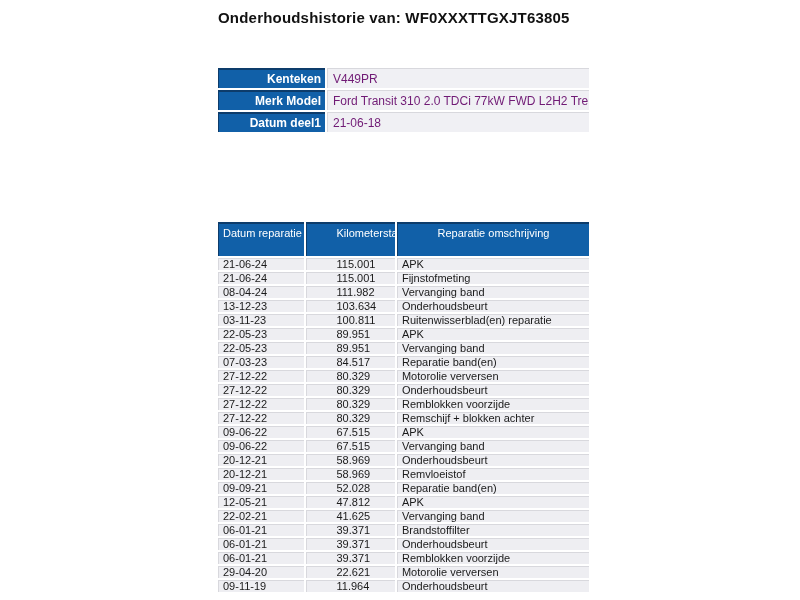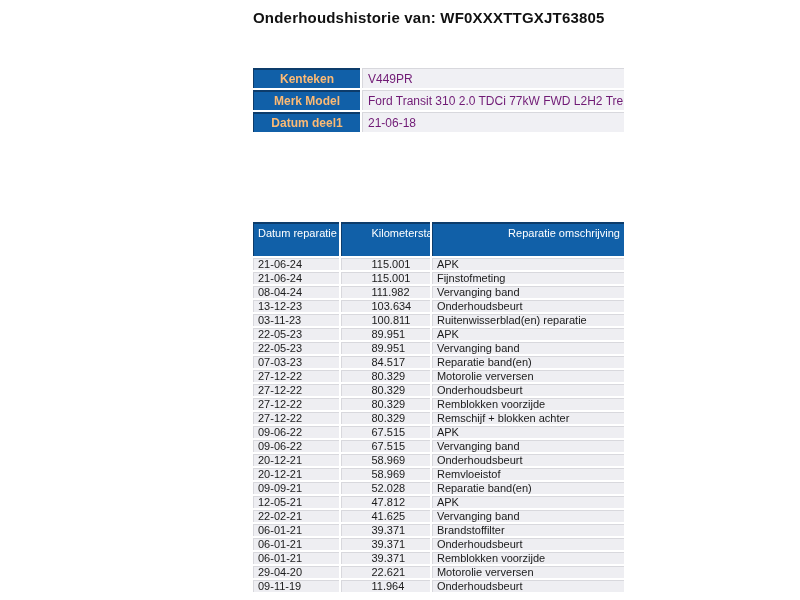--- a/index.html
+++ b/index.html
@@ -7,21 +7,20 @@
     padding: 0;
     background: #ffffff;
     font-family: "Liberation Sans", sans-serif;
   }
   .page {
     position: relative;
     width: 756px;
     height: 600px;
     background: #ffffff;
     overflow: hidden;
-    margin-left: 35px;
   }
   .page-title {
     position: absolute;
     left: 218px;
     top: 9px;
     margin: 0;
     font-size: 15px;
     font-weight: bold;
     color: #111111;
     letter-spacing: 0.2px;
@@ -44,24 +43,24 @@
     top: 66px;
     width: 375px;
     table-layout: fixed;
   }
   .info-table th {
     width: 107px;
     height: 20px;
     background: #1160a8;
     border-top: 2px solid #0d3c6b;
     border-left: 1px solid #0d3c6b;
-    color: #fdba74;
+    color: #ffffff;
     font-size: 12px;
     font-weight: bold;
-    text-align: center;
+    text-align: right;
     padding: 0 4px;
     vertical-align: middle;
   }
   .info-table td {
     width: 262px;
     height: 20px;
     background: #f0f0f4;
     border-top: 1px solid #d8d8dd;
     border-left: 1px solid #d8d8dd;
     color: #701a75;
@@ -79,21 +78,21 @@
     table-layout: fixed;
   }
   .hist-table th {
     height: 34px;
     background: #1160a8;
     border-top: 2px solid #0d3c6b;
     border-left: 1px solid #0d3c6b;
     color: #ffffff;
     font-size: 11px;
     font-weight: normal;
-    text-align: right;
+    text-align: center;
     vertical-align: top;
     padding: 3px 4px 0 4px;
   }
   .hist-table td {
     height: 12px;
     background: #eeeef2;
     border-top: 1px solid #d8d8dd;
     border-left: 1px solid #d8d8dd;
     color: #1a1a1a;
     font-size: 11px;

